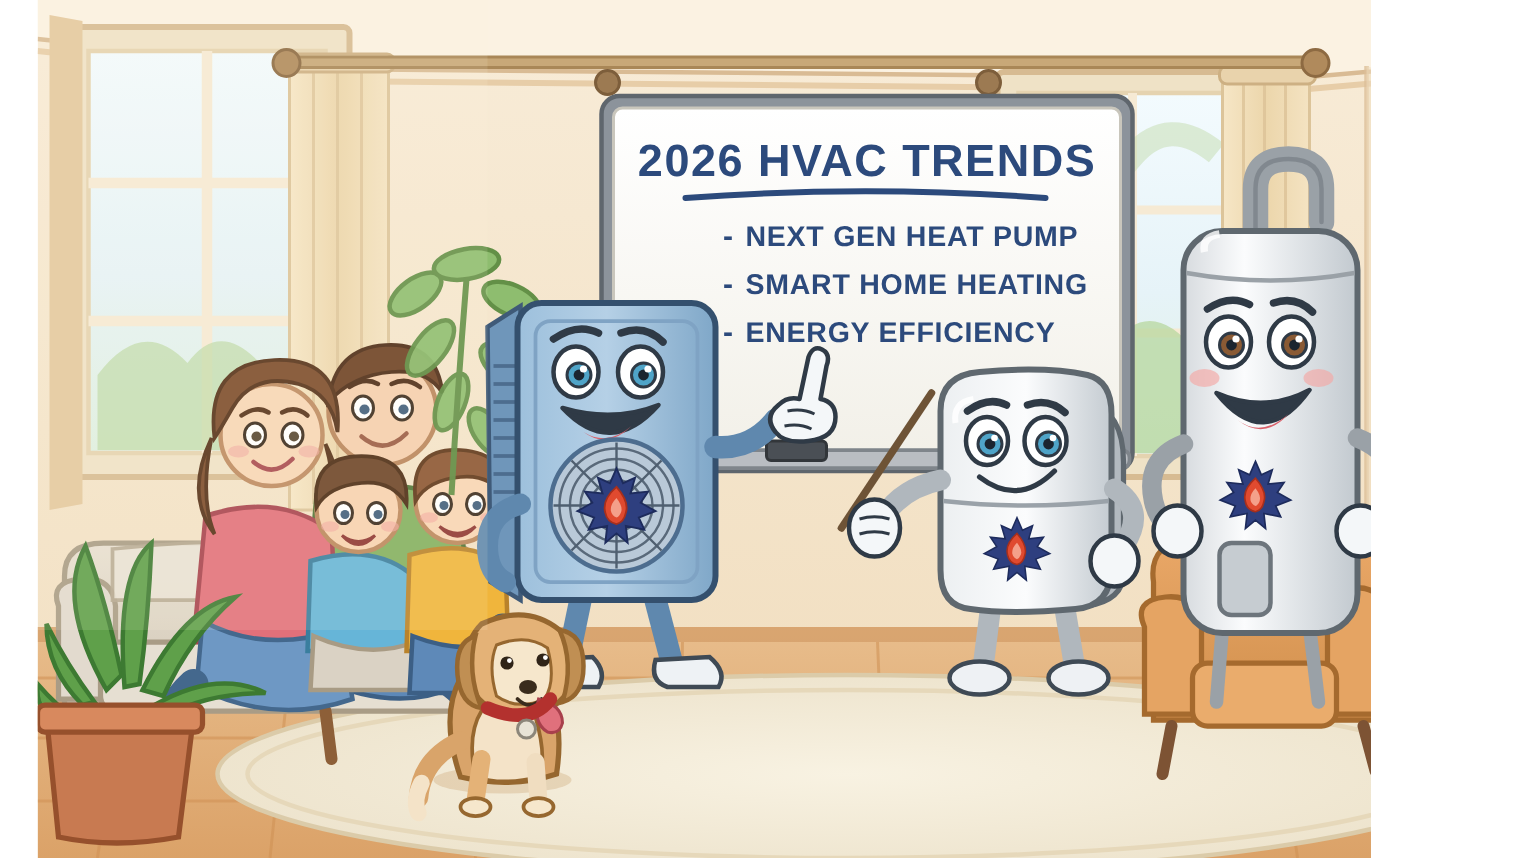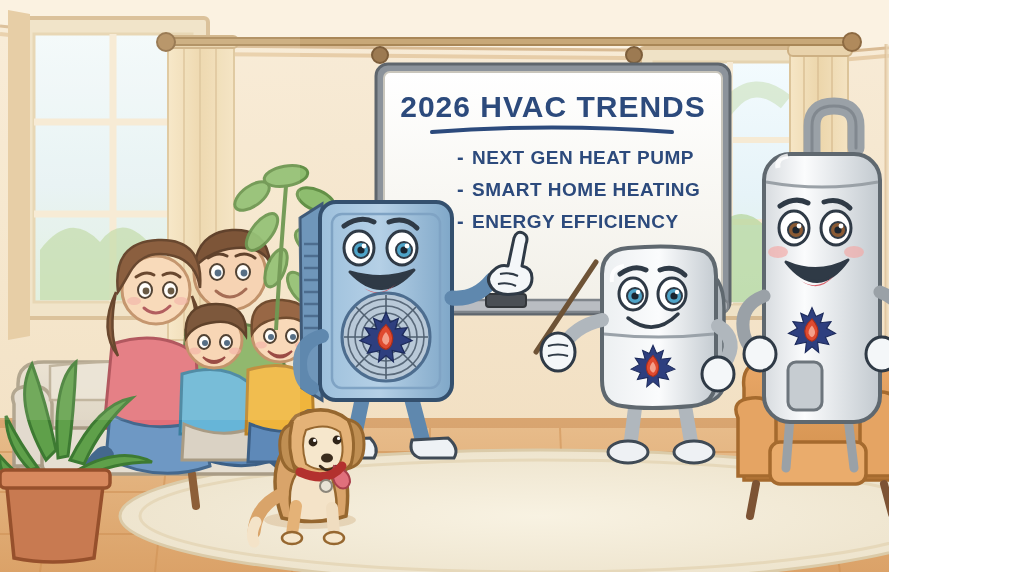--- a/index.html
+++ b/index.html
@@ -1,17 +1,17 @@
 <!DOCTYPE html>
 <html><head>
 <meta charset="utf-8">
 <style>
   html,body{margin:0;padding:0;background:#fff;}
   body{font-family:"Liberation Sans",sans-serif;}
-  #scene{position:relative;width:889px;height:572px;overflow:hidden;}
+  #scene{position:relative;width:889px;height:572px;overflow:hidden;margin-left:25px;}
   #scene svg{display:block;}
   .wbtitle{font-family:"Liberation Sans",sans-serif;font-weight:bold;letter-spacing:1px;}
   .wbitem{font-family:"Liberation Sans",sans-serif;font-weight:bold;letter-spacing:.5px;}
 </style>
 </head>
 <body>
 
 <div id="scene">
 <svg width="1024" height="572" viewBox="0 0 1024 572" xmlns="http://www.w3.org/2000/svg">
   <defs>

